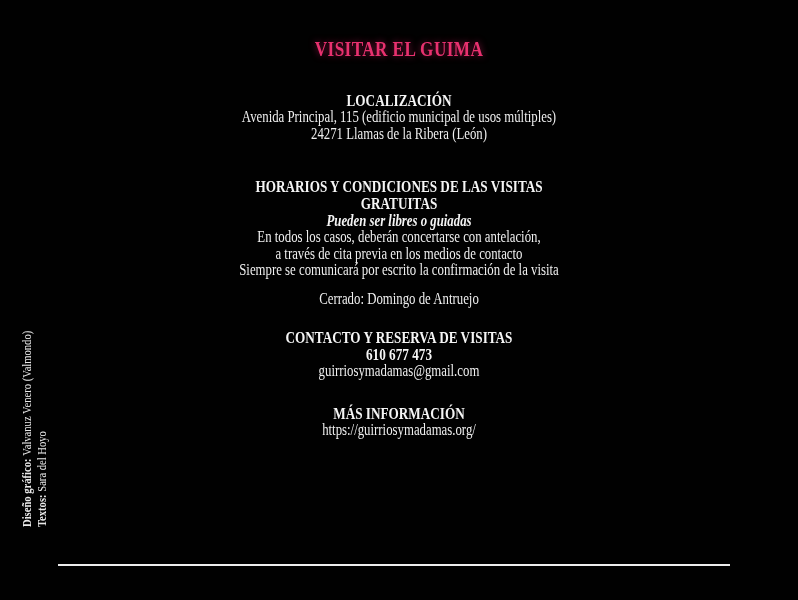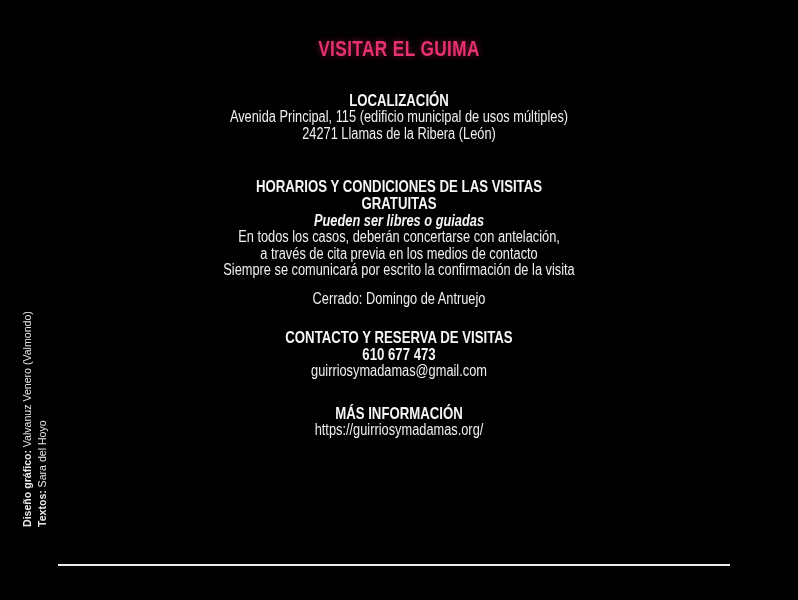--- a/index.html
+++ b/index.html
@@ -6,21 +6,21 @@
     margin: 0;
     padding: 0;
     background: #000;
   }
   .poster {
     position: relative;
     width: 798px;
     height: 600px;
     background: #010101;
     overflow: hidden;
-    font-family: Liberation Sans, sans-serif;
+    font-family: Liberation Serif, serif;
     color: #f2f2f2;
   }
   .sec {
     position: absolute;
     left: 0;
     right: 0;
     text-align: center;
     transform: scaleX(0.8);
     transform-origin: 50% 0;
   }

